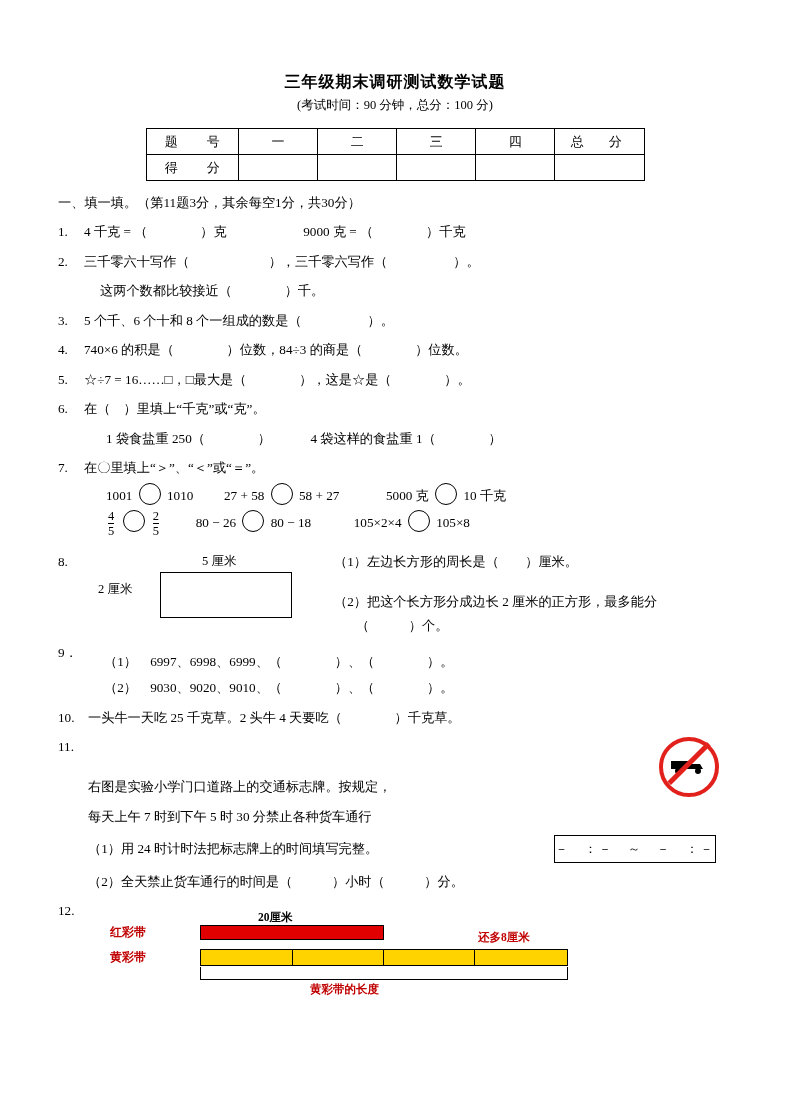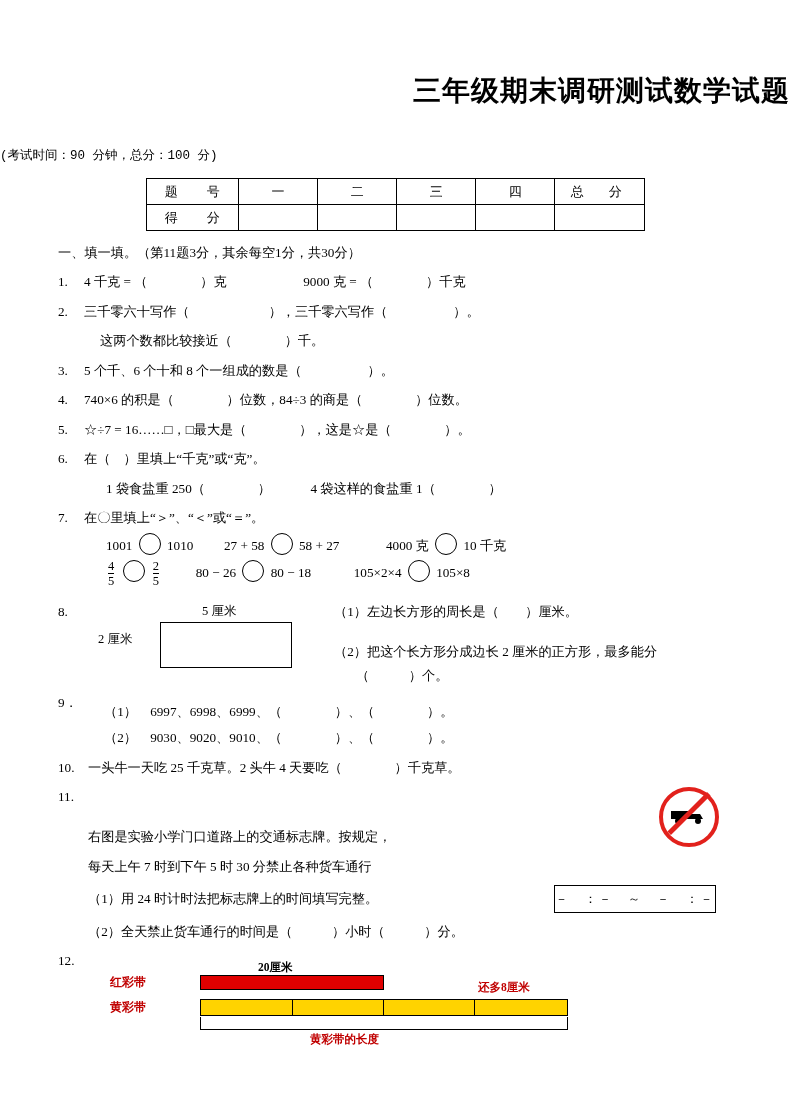--- a/index.html
+++ b/index.html
@@ -7,31 +7,30 @@
     width:790px;height:1118px;
     background:#ffffff;
     font-family:"Liberation Serif","DejaVu Serif",serif;
     color:#000;
     font-size:13px;
     position:relative;
     overflow:hidden;
   }
   .page{position:relative;width:790px;height:1118px;padding:0;box-sizing:border-box;}
   .title{
-    text-align:right;
-    font-size:28px;
+    text-align:center;
+    font-size:16px;
     font-weight:bold;
     margin-top:72px;
     letter-spacing:1px;
   }
   .subtitle{
-    text-align:left;
+    text-align:center;
     font-size:12.5px;
-    margin-top:37px;
-    font-family:Liberation Mono, monospace;
+    margin-top:4px;
   }
   .score-table{
     margin:14px auto 12px auto;
     border-collapse:collapse;
     width:499px;
   }
   .score-table td{
     border:1px solid #000;
     height:25px;
     text-align:center;
@@ -180,21 +179,21 @@
         <div>在〇里填上“＞”、“＜”或“＝”。</div>
         <div style="margin-top:4px;margin-left:22px;">
           <span>1001</span>
           <span class="circ"></span>
           <span>1010</span>
           <span style="display:inline-block;width:24px;"></span>
           <span>27 + 58</span>
           <span class="circ"></span>
           <span>58 + 27</span>
           <span style="display:inline-block;width:40px;"></span>
-          <span>4000 克</span>
+          <span>5000 克</span>
           <span class="circ"></span>
           <span>10 千克</span>
         </div>
         <div style="margin-top:4px;margin-left:22px;">
           <span class="frac">
             <span class="num">4</span>
             <span class="den">5</span>
           </span>
           <span class="circ"></span>
           <span class="frac">

